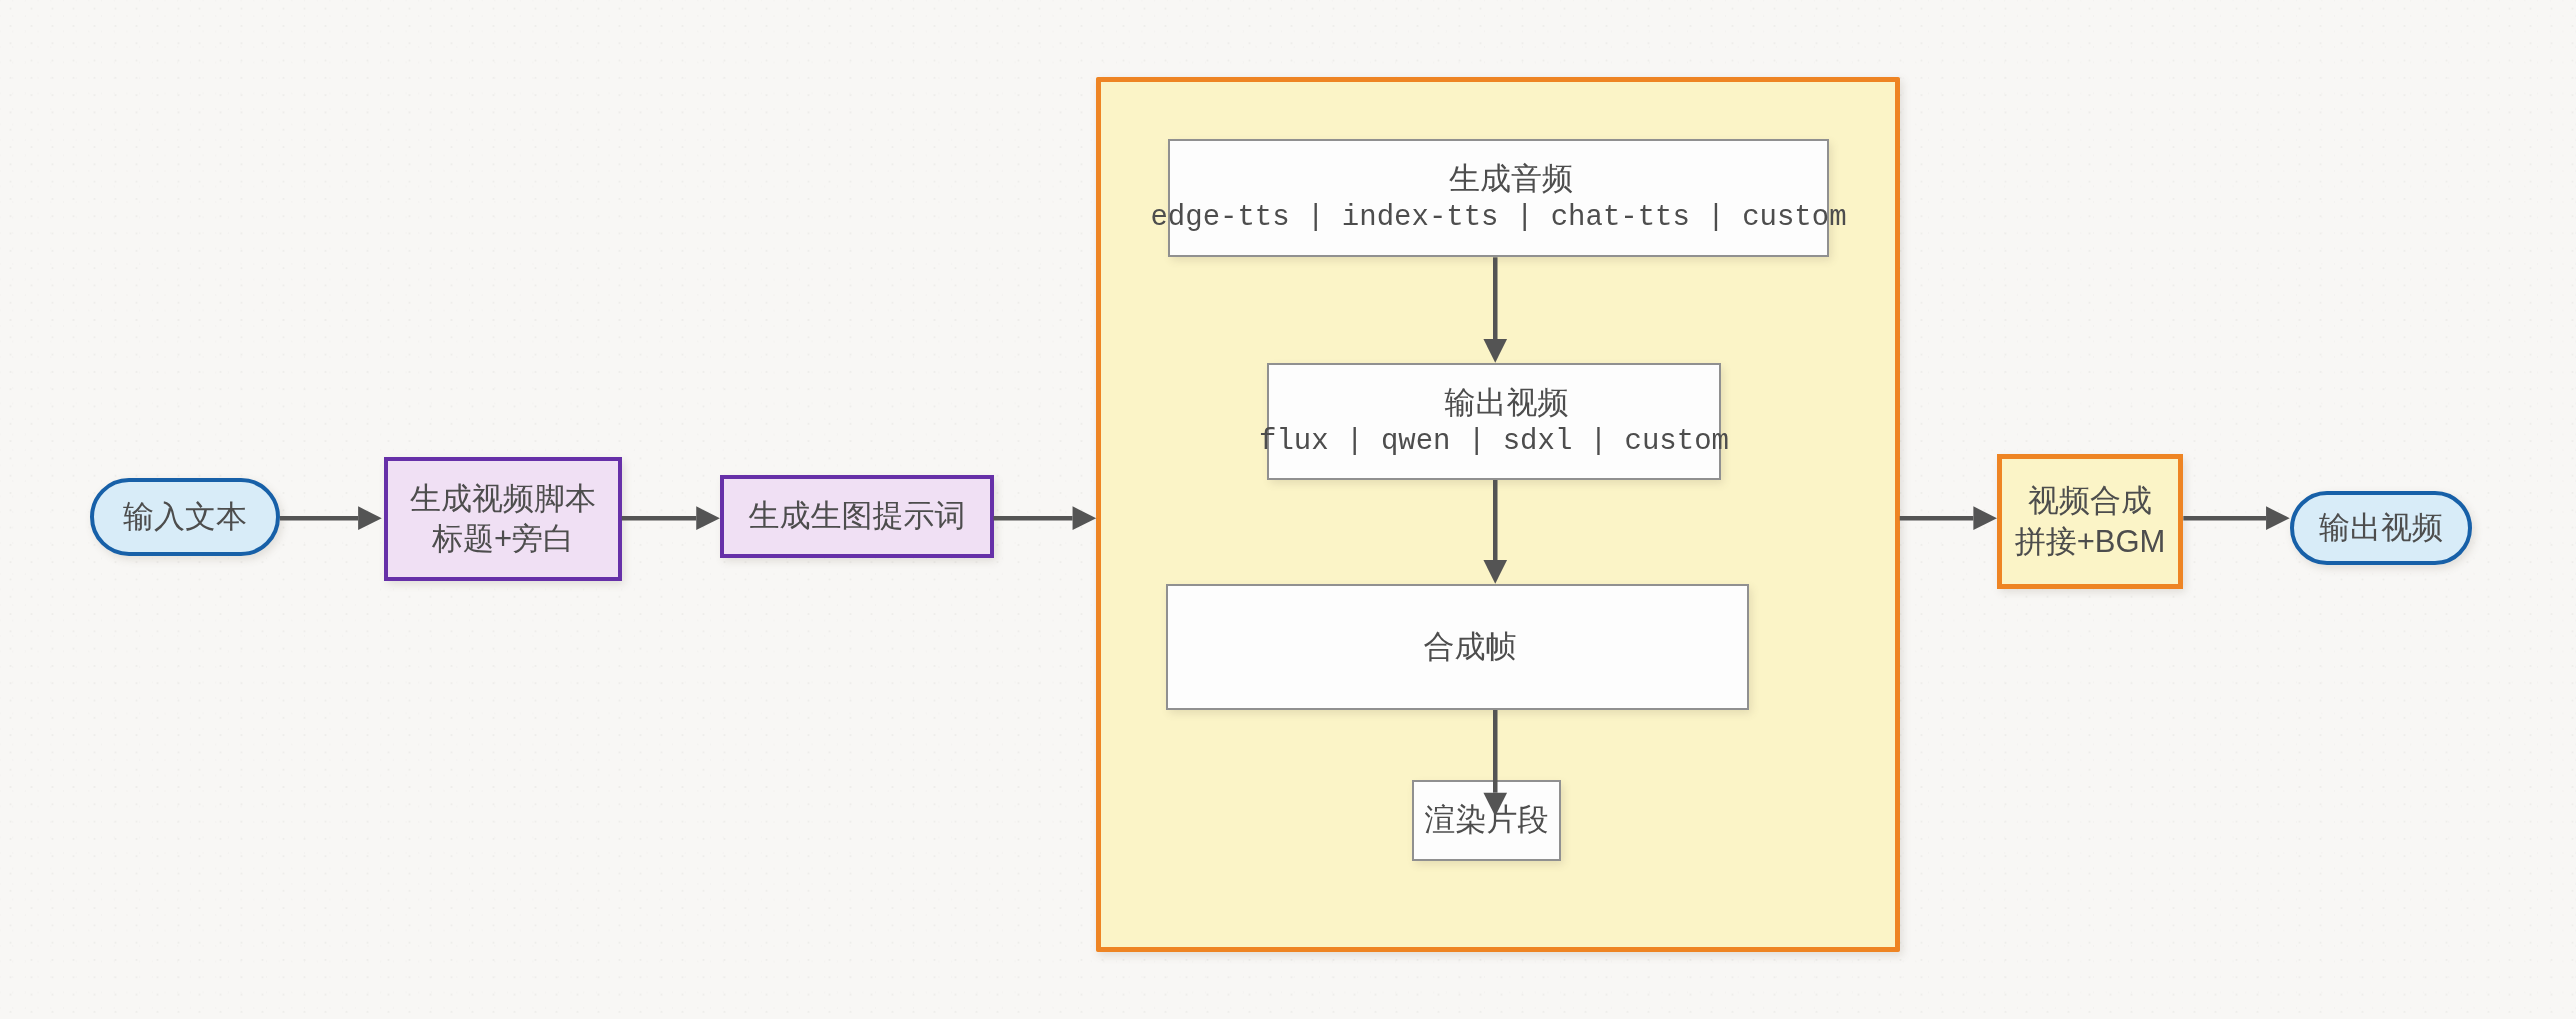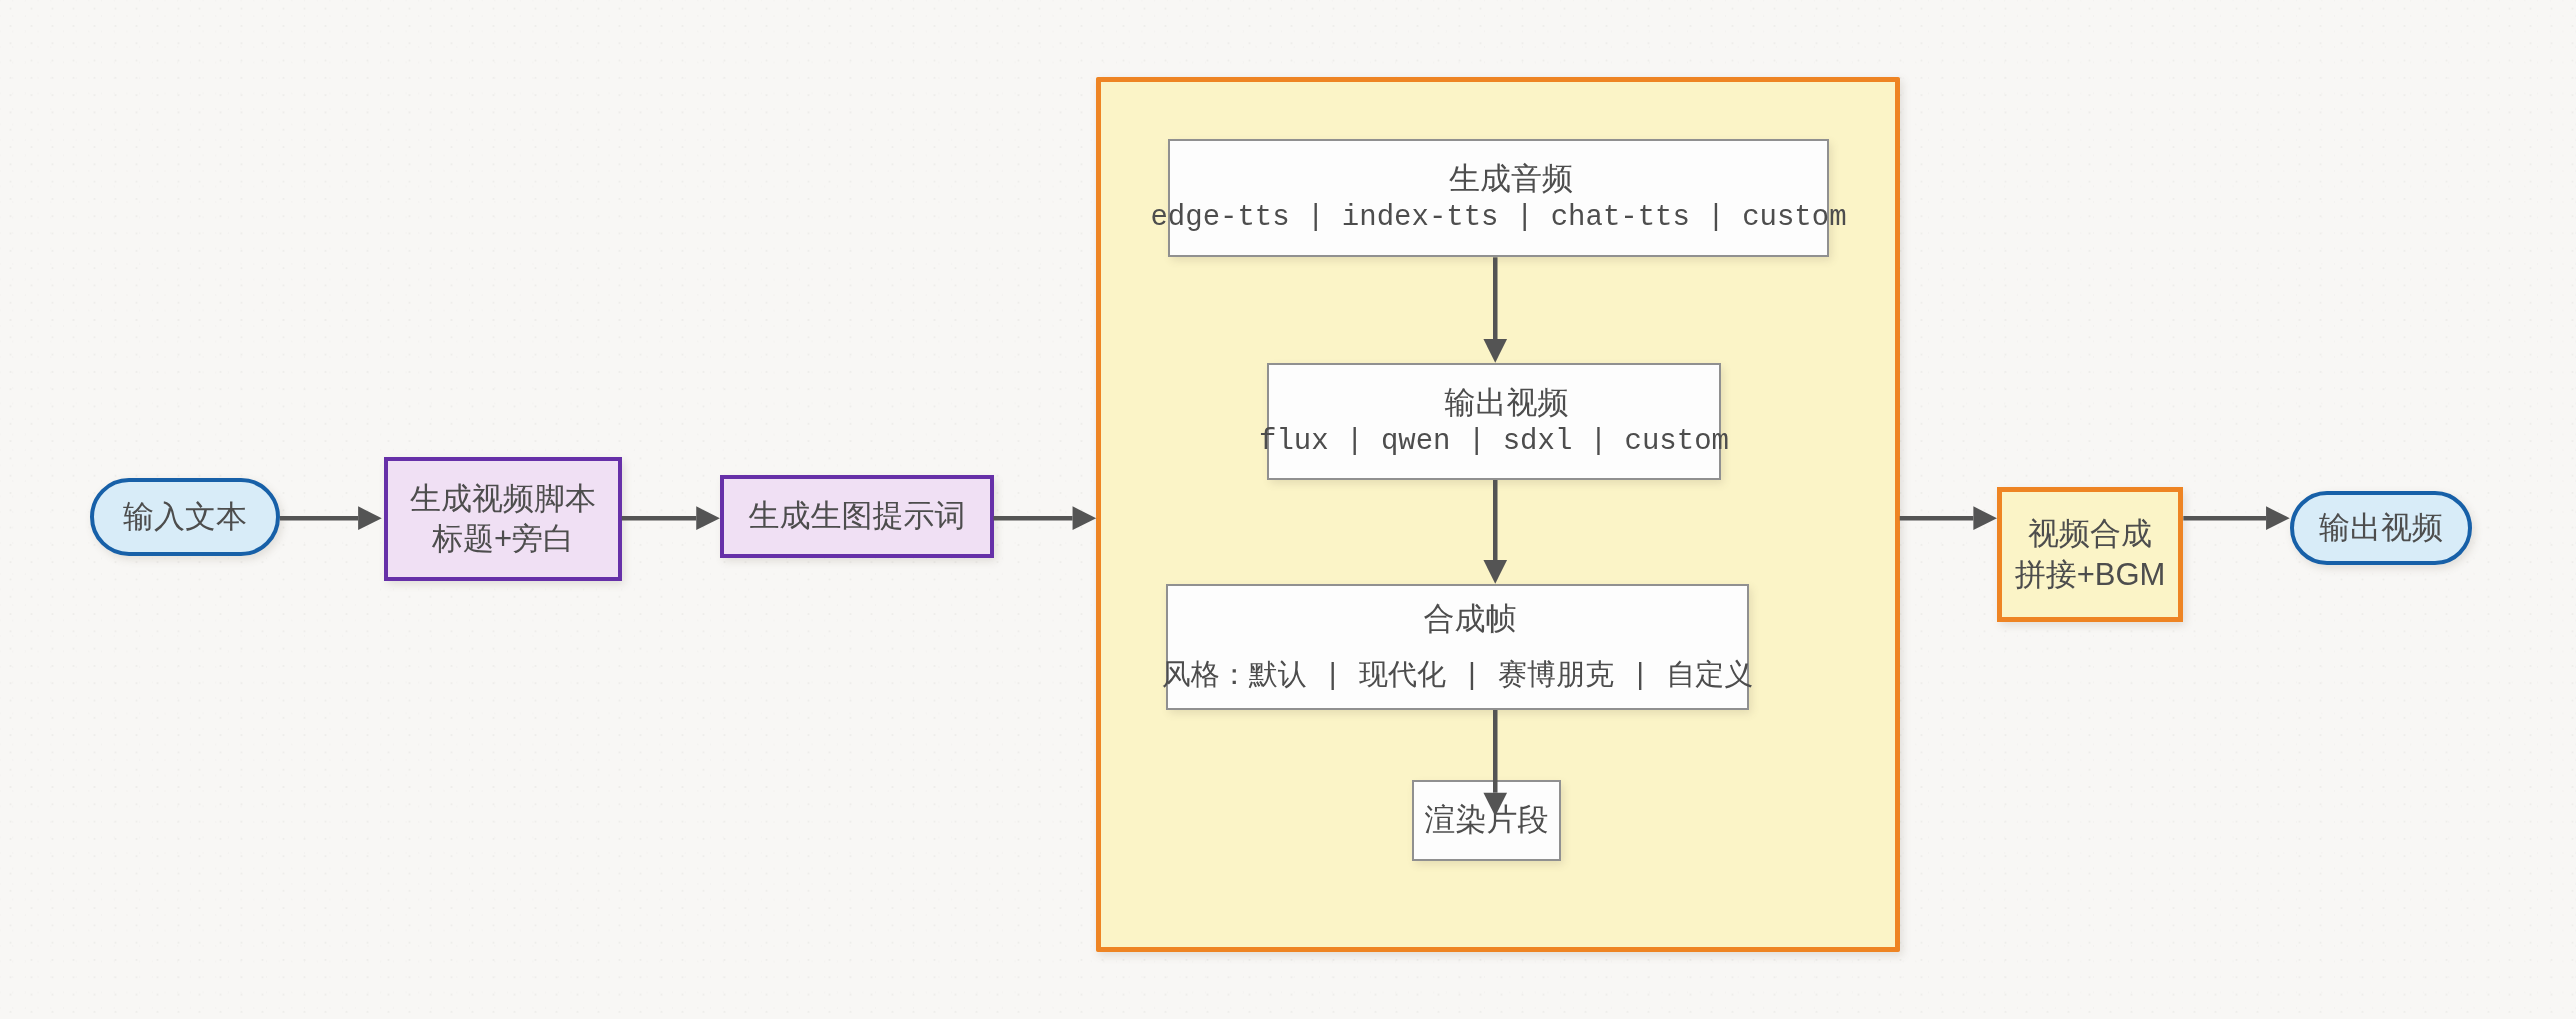--- a/index.html
+++ b/index.html
@@ -58,21 +58,20 @@
     box-shadow:2.7px 3.6px 9px rgba(105,95,75,.15);
   }
   .white-box{
     border:2.7px solid var(--box-border);
     background:var(--white-fill);
     padding:5.5px 9px;
   }
   .orange-box{
     border:5.5px solid var(--orange-border);
     background:var(--yellow-fill);
-    margin-top:33px;
   }
   .node .title{display:block;margin-left:25px;}
   .node .options{display:block;font-size:29px;white-space:nowrap;font-family:Liberation Mono, monospace;}
   .node .line{display:block;}
   svg.edges{position:absolute;left:0;top:0;z-index:2;pointer-events:none;}
   .edge{stroke:var(--arrow);stroke-width:5;fill:none;}
   .head{fill:var(--arrow);stroke:none;}
 </style>
 </head>
 <body>
@@ -125,21 +124,20 @@
     <span class="options">edge-tts | index-tts | chat-tts | custom</span>
   </div>
 
   <div class="node white-box" style="left:1267px;top:363px;width:454px;height:117px;">
     <span class="title">输出视频</span>
     <span class="options">flux | qwen | sdxl | custom</span>
   </div>
 
   <div class="node white-box" style="left:1166px;top:584px;width:583px;height:126px;gap:19px;">
     <span class="title">合成帧</span>
-    <span class="options">风格：默认 | 现代化 | 赛博朋克 | 自定义</span>
   </div>
 
   <div class="node white-box" style="left:1412px;top:780px;width:149px;height:81px;">
     <span>渲染片段</span>
   </div>
 
   <div class="node orange-box" style="left:1997px;top:454px;width:186px;height:135px;">
     <span class="line">视频合成</span>
     <span class="line">拼接+BGM</span>
   </div>

